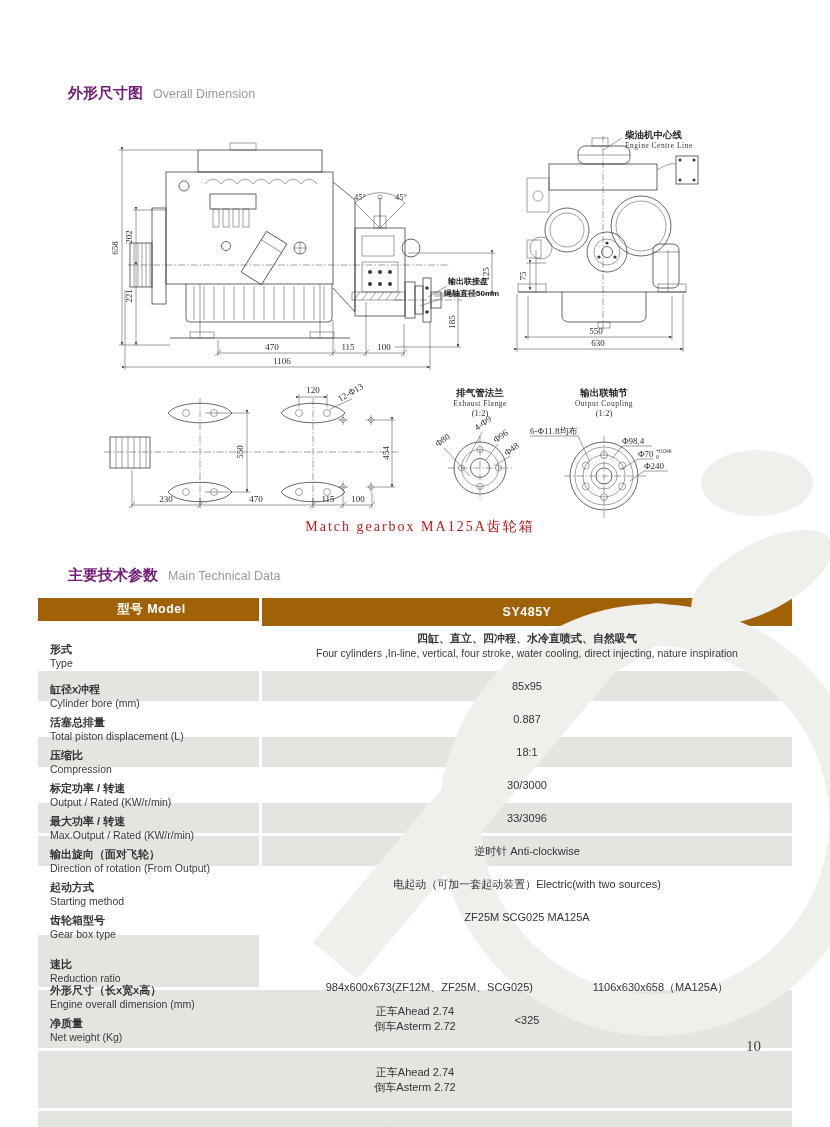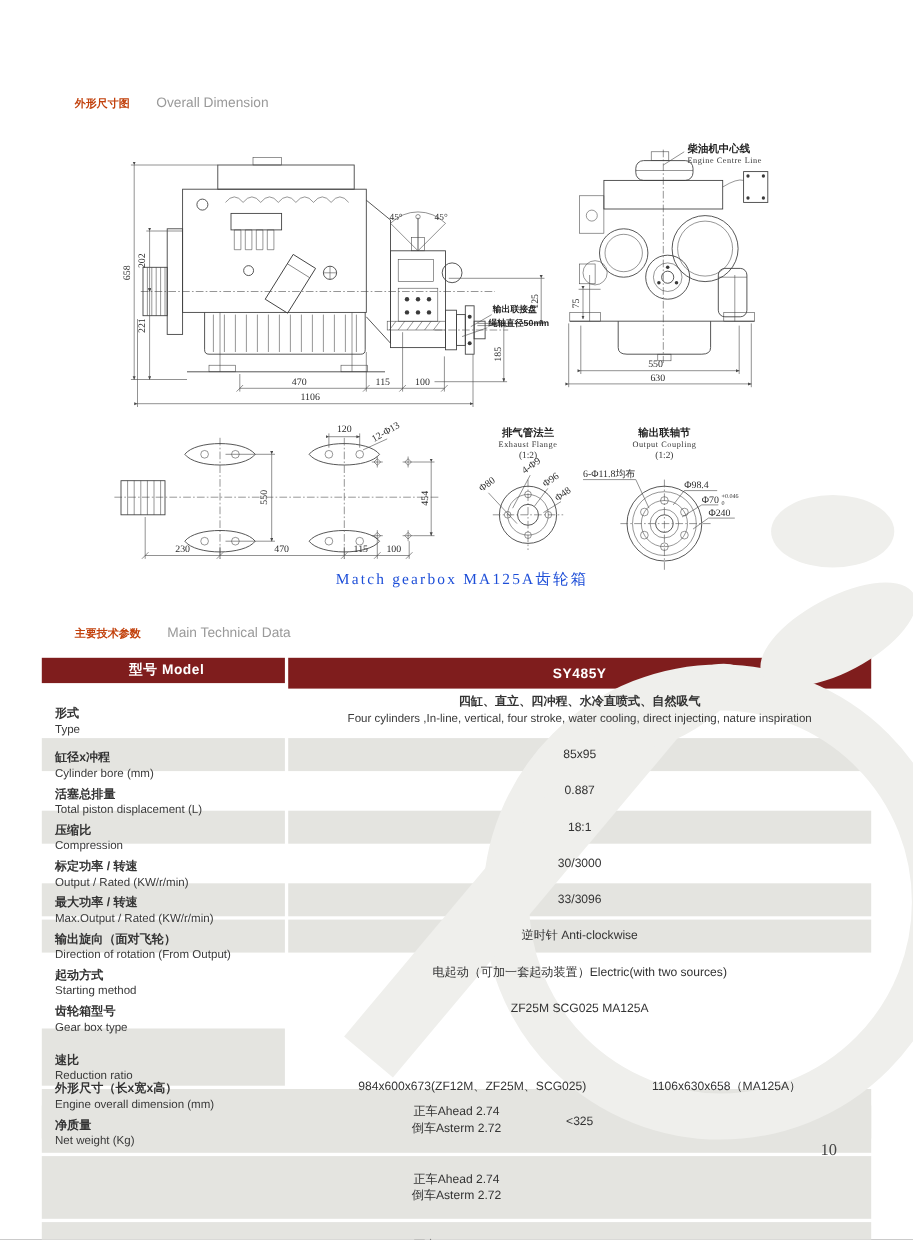--- a/index.html
+++ b/index.html
@@ -2,37 +2,37 @@
 <html><head>
 <meta charset="utf-8">
 <style>
   html,body{margin:0;padding:0;background:#888;}
   #page{position:relative;width:830px;height:1127px;background:#ffffff;margin:0 auto;overflow:hidden;
         font-family:"Liberation Sans",sans-serif;color:#333;}
   
   #wm{position:absolute;left:0;top:0;z-index:1;pointer-events:none;}
   #draw{position:absolute;left:0;top:0;z-index:2;}
   .sec{position:absolute;left:68px;z-index:2;}
-  .sec .zh{font-weight:bold;font-size:10px;color:#c2410c;}
-  .sec .en{font-size:12.5px;color:#9a9a9a;margin-left:24px;}
+  .sec .zh{font-weight:bold;font-size:15px;color:#701a75;}
+  .sec .en{font-size:12.5px;color:#9a9a9a;margin-left:10px;}
   #sec1{top:84px;} #sec2{top:566px;}
   #caption{position:absolute;left:170px;top:518px;width:500px;text-align:center;z-index:2;
-           font-family:"Liberation Serif",serif;font-size:14px;letter-spacing:2px;color:#1d4ed8;}
+           font-family:"Liberation Serif",serif;font-size:14px;letter-spacing:2px;color:#b91c1c;}
   #pageno{position:absolute;left:746px;top:1038px;font-family:"Liberation Serif",serif;
           font-size:15px;color:#444;z-index:2;}
   
   #tbl{position:absolute;left:38px;top:598px;width:754px;z-index:auto;}
   .t-row{display:flex;gap:3px;height:30px;margin-bottom:3px;}
   .t-row.h44{height:44px;} .t-row.h34{height:34px;flex-direction:column;} .t-row.t-head{height:23px;}
   .t-label{width:221px;display:flex;flex-direction:column;justify-content:center;
            padding:2px 6px 2px 12px;box-sizing:border-box;}
   .t-value{flex:1;display:flex;flex-direction:column;align-items:center;justify-content:center;
            box-sizing:border-box;padding:14px 4px;}
   .shade .t-label,.shade .t-value{background:#e4e4e0;}
-  .t-head .t-label,.t-head .t-value{background:#7f1d1d;align-items:center;justify-content:center;}
+  .t-head .t-label,.t-head .t-value{background:#a16207;align-items:center;justify-content:center;}
   .t-head span{color:#fff;font-weight:bold;font-size:12.5px;letter-spacing:0.5px;}
   .z2{position:relative;z-index:2;}
   .lz{font-weight:bold;font-size:11px;line-height:1.35;color:#333;margin-top:20px;}
   .le{font-size:10.5px;line-height:1.25;color:#3a3a3a;}
   .vz{font-weight:bold;font-size:11px;line-height:1.4;color:#333;text-align:center;}
   .ve{font-size:10.5px;line-height:1.3;color:#3a3a3a;text-align:left;}
   .vv{font-size:11px;color:#333;text-align:center;line-height:1.35;}
   .pair{display:flex;width:100%;justify-content:space-evenly;align-items:center;}
   .pair span{font-size:11px;color:#333;}
   

